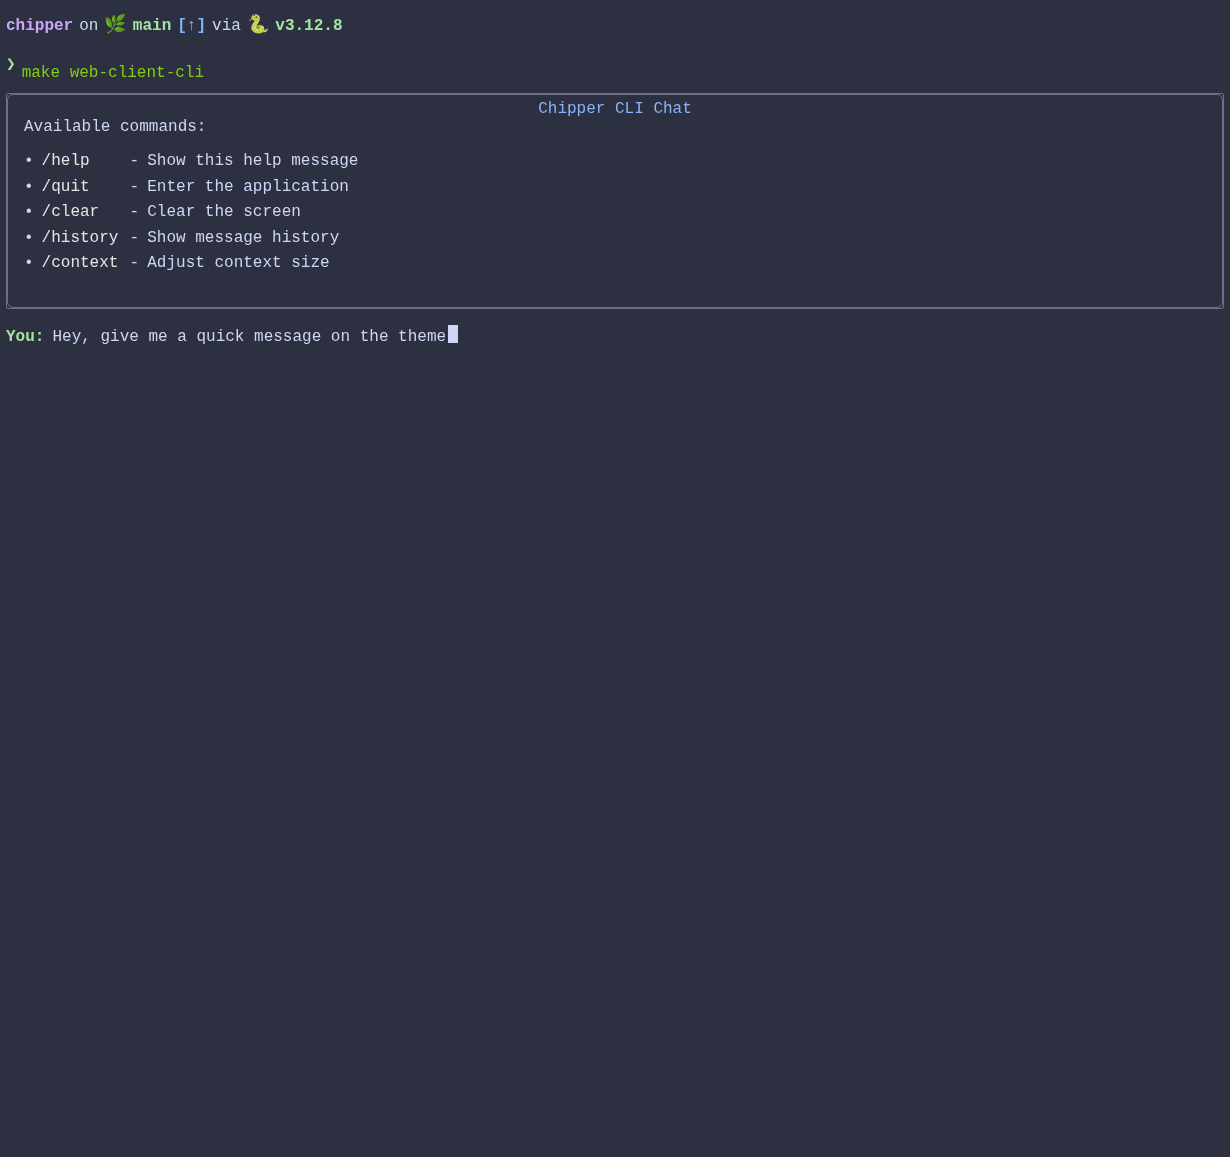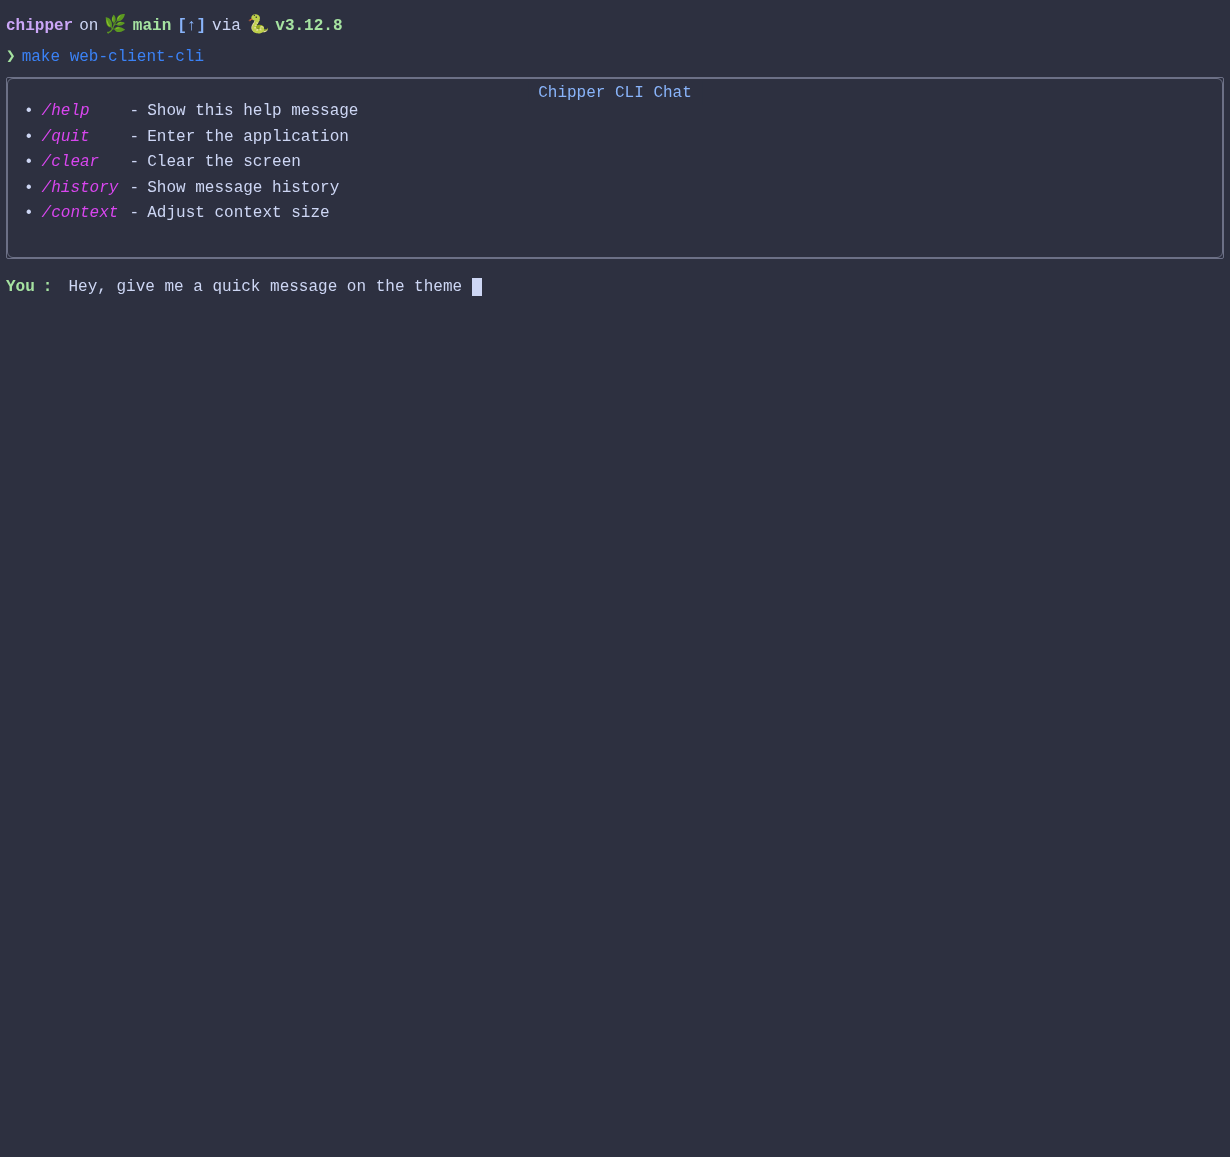--- a/index.html
+++ b/index.html
@@ -73,21 +73,22 @@
       gap: 6px;
       color: #cdd6f4;
     }
 
     .prompt-arrow {
       color: #a6e3a1;
       font-weight: bold;
     }
 
     .prompt-cmd {
-      color: #3b82f6;
+      color: #84cc16;
+      margin-top: 16px;
     }
 
     .chat-box {
       border: 1px solid #6c7086;
       margin: 6px 6px 0 6px;
       border-radius: 2px;
       position: relative;
     }
 
     .chat-box-content {
@@ -117,45 +118,44 @@
       font-size: 16px;
       line-height: 1.6;
     }
 
     .bullet {
       color: #cdd6f4;
       margin-right: 4px;
     }
 
     .cmd-name {
-      color: #d946ef;
+      color: #e5e5e5;
       min-width: 80px;
       display: inline-block;
-      font-style: italic;
     }
 
     .cmd-dash {
       color: #cdd6f4;
       margin: 0 4px;
     }
 
     .cmd-desc {
       color: #cdd6f4;
     }
 
     .chat-tip {
       color: #cdd6f4;
       font-size: 16px;
     }
 
     .user-message-line {
       padding: 16px 6px 0 6px;
       display: flex;
-      align-items: center;
-      gap: 8px;
+      align-items: flex-start;
+      gap: 0;
       font-size: 16px;
     }
 
     .user-label {
       color: #a6e3a1;
       font-weight: bold;
     }
 
     .user-colon {
       color: #a6e3a1;
@@ -194,20 +194,21 @@
   <span class="prompt-arrow">❯</span>
   <span class="prompt-cmd">make web-client-cli</span>
 </div>
 
 <div class="chat-box">
   <div class="chat-box-content">
     <div style="position:relative; padding-top: 6px;">
       <div style="position:absolute; top:-12px; left:50%; transform:translateX(-50%); background:#2d3040; padding:0 10px; color:#89b4fa; white-space:nowrap;">Chipper CLI Chat</div>
     </div>
 
+    <div class="available-header">Available commands:</div>
 
     <ul class="commands-list">
       <li>
         <span class="bullet">•</span>
         <span class="cmd-name">/help   </span>
         <span class="cmd-dash">-</span>
         <span class="cmd-desc">Show this help message</span>
       </li>
       <li>
         <span class="bullet">•</span>

